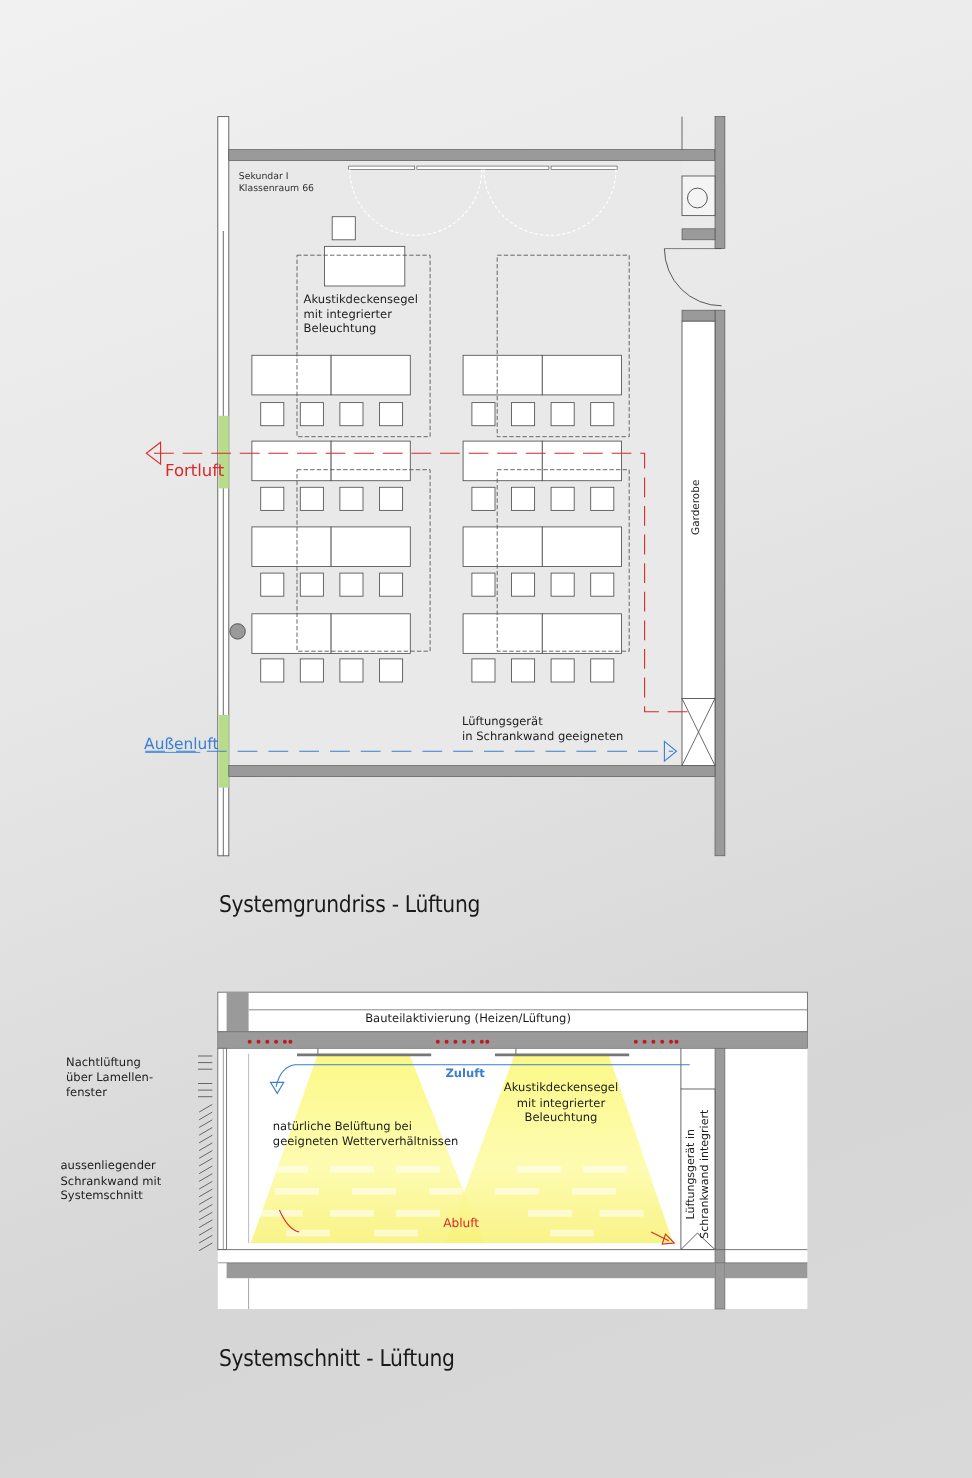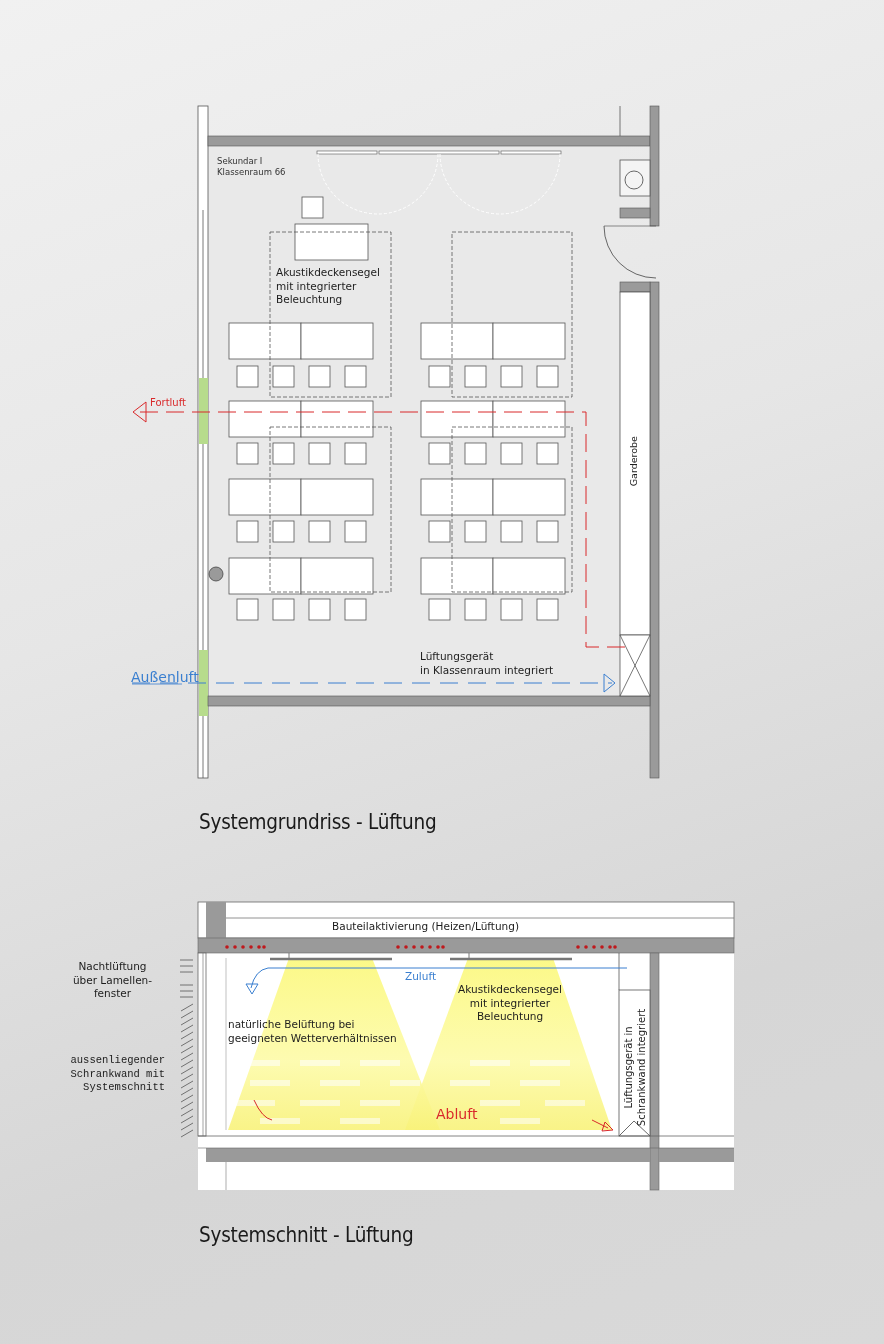--- a/index.html
+++ b/index.html
@@ -135,25 +135,25 @@
 
   <div class="label" style="left:217px;top:156px;font-size:8.5px;color:#333;">
     <div>Sekundar I</div>
     <div>Klassenraum 66</div>
   </div>
   <div class="label" style="left:276px;top:266px;font-size:10.5px;">
     <div>Akustikdeckensegel</div>
     <div>mit integrierter</div>
     <div>Beleuchtung</div>
   </div>
-  <div class="label" style="left:150px;top:396px;font-size:10px;color:#d9292b;">Fortluft</div>
+  <div class="label" style="left:150px;top:419px;font-size:15px;color:#d9292b;">Fortluft</div>
   <div class="label" style="left:131px;top:668px;font-size:14px;color:#3a7fd0;">Außenluft</div>
   <div class="label" style="left:420px;top:650px;width:164px;font-size:10.5px;text-align:left;">
     <div>Lüftungsgerät</div>
-    <div>in Klassenraum integriert</div>
+    <div>in Schrankwand geeigneten</div>
   </div>
   <div class="label" style="left:604px;top:455px;width:60px;text-align:center;font-size:9.5px;transform:rotate(-90deg);">Garderobe</div>
 </div>
 
 <div class="caption" style="left:199px;top:810px;">Systemgrundriss - Lüftung</div>
 
 <div class="abs" style="left:0;top:890px;width:884px;height:310px;">
   <svg width="884" height="310" viewBox="0 890 884 310">
 
     <rect x="198" y="902" width="536" height="288" fill="#ffffff"></rect>
@@ -269,40 +269,40 @@
         <line x1="181" y1="1102" x2="193" y2="1095"></line>
         <line x1="181" y1="1109" x2="193" y2="1102"></line>
       <line x1="181" y1="1116" x2="193" y2="1109"></line>
         <line x1="181" y1="1123" x2="193" y2="1116"></line>
         <line x1="181" y1="1130" x2="193" y2="1123"></line>
       <line x1="181" y1="1137" x2="193" y2="1130"></line>
     </g>
   </svg>
 
   <div class="label" style="left:332px;top:30px;font-size:10.5px;">Bauteilaktivierung (Heizen/Lüftung)</div>
-  <div class="label" style="left:405px;top:80px;font-size:10.5px;color:#3a7fd0;">Zuluft</div>
+  <div class="label" style="left:405px;top:80px;font-size:10.5px;color:#3a7fd0;font-weight:bold;">Zuluft</div>
   <div class="label" style="left:450px;top:93px;width:120px;text-align:center;font-size:10.5px;">
     <div>Akustikdeckensegel</div>
     <div>mit integrierter</div>
     <div>Beleuchtung</div>
   </div>
-  <div class="label" style="left:228px;top:128px;font-size:10.5px;">
+  <div class="label" style="left:248px;top:128px;font-size:10.5px;">
     <div>natürliche Belüftung bei</div>
     <div>geeigneten Wetterverhältnissen</div>
   </div>
-  <div class="label" style="left:403px;top:215px;font-size:14px;color:#d9292b;margin-left:33px;">Abluft</div>
+  <div class="label" style="left:403px;top:215px;font-size:11px;color:#d9292b;">Abluft</div>
   <div class="label" style="left:560px;top:165px;width:150px;text-align:center;font-size:10px;line-height:1.25;transform:rotate(-90deg);">
     <div>Lüftungsgerät in</div>
     <div>Schrankwand integriert</div>
   </div>
-  <div class="label" style="left:60px;top:70px;width:105px;text-align:center;font-size:10.5px;">
+  <div class="label" style="left:60px;top:70px;width:105px;text-align:left;font-size:10.5px;">
     <div>Nachtlüftung</div>
     <div>über Lamellen-</div>
     <div>fenster</div>
   </div>
-  <div class="label" style="left:55px;top:164px;width:110px;text-align:right;font-size:10.5px;font-family:Liberation Mono, monospace;">
+  <div class="label" style="left:55px;top:164px;width:110px;text-align:left;font-size:10.5px;">
     <div>aussenliegender</div>
     <div>Schrankwand mit</div>
     <div>Systemschnitt</div>
   </div>
 </div>
 
 <div class="caption" style="left:199px;top:1223px;">Systemschnitt - Lüftung</div>
 
 </body></html>

